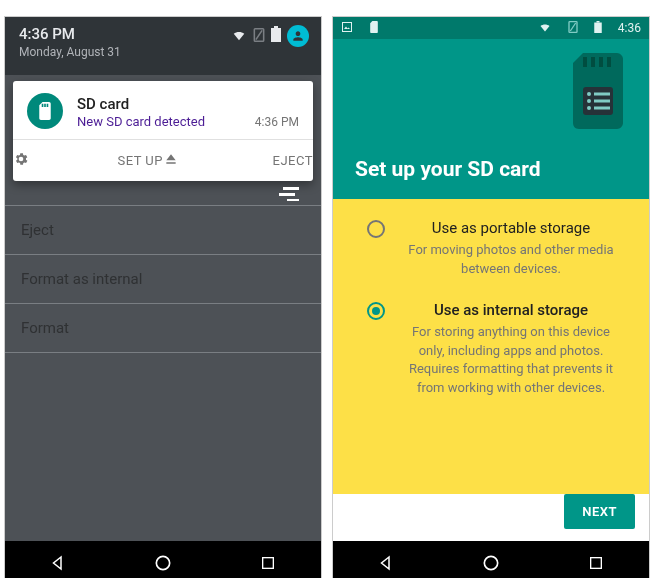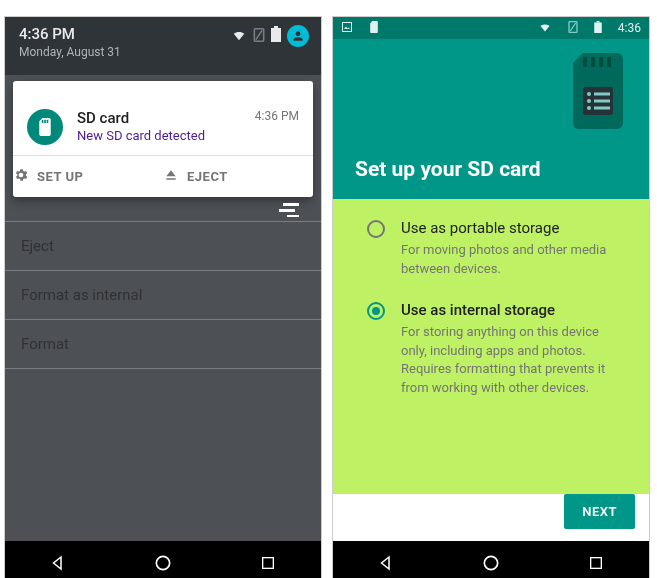--- a/index.html
+++ b/index.html
@@ -8,38 +8,38 @@
   .phone { width: 318px; height: 570px; border: 1px solid #ccc; position: relative; display: flex; flex-direction: column; overflow: hidden; }
   
   .left-bg { background: #4d5156; flex: 1; display: flex; flex-direction: column; }
   .status-dark { background: #2f3438; height: 58px; padding: 8px 12px 6px 14px; color: #e8eaed; display: flex; align-items: flex-start; justify-content: space-between; }
   .status-dark .time { font-size: 15px; font-weight: 500; line-height: 1.2; }
   .status-dark .date { font-size: 12px; color: #b0b3b8; line-height: 1.2; margin-top: 2px; }
   .status-icons-left { display: flex; align-items: center; gap: 6px; }
   .avatar-circle { width: 22px; height: 22px; border-radius: 50%; background: #00bcd4; display: flex; align-items: center; justify-content: center; }
   .panel-area { padding: 6px 8px 0 8px; }
   .notif-card { background: #fff; border-radius: 3px; box-shadow: 0 4px 10px rgba(0,0,0,0.35); overflow: hidden; }
-  .notif-top { display: flex; align-items: flex-start; padding: 28px 14px 10px 14px; }
+  .notif-top { display: flex; align-items: flex-end; padding: 12px 14px 10px 14px; }
   .notif-icon-circle { width: 36px; height: 36px; border-radius: 50%; background: #00897b; display: flex; align-items: center; justify-content: center; flex-shrink: 0; }
   .notif-text { margin-left: 14px; flex: 1; }
   .notif-title { font-size: 15px; color: #212121; font-weight: 500; }
   .notif-sub { font-size: 13px; color: #4c1d95; margin-top: 1px; }
   .notif-time { font-size: 12px; color: #757575; }
   .notif-actions { border-top: 1px solid #e0e0e0; display: flex; }
-  .notif-action { flex: 1; display: flex; align-items: center; justify-content: flex-start; gap: 8px; padding: 11px 0; font-size: 13px; font-weight: 700; color: #757575; letter-spacing: 0.5px; cursor: pointer; }
+  .notif-action { flex: 1; display: flex; align-items: center; justify-content: space-between; gap: 8px; padding: 11px 0; font-size: 13px; font-weight: 400; color: #757575; letter-spacing: 0.5px; cursor: pointer; }
   .panel-toggle { display: flex; justify-content: flex-end; padding: 6px 14px 4px 0; }
   .menu-list { border-top: 1px solid #7a7e83; }
   .menu-item { padding: 15px 16px; font-size: 15px; color: #2f3133; border-bottom: 1px solid #7a7e83; cursor: pointer; }
   
   .status-teal { background: #00796b; height: 22px; display: flex; align-items: center; justify-content: space-between; padding: 0 8px; color: #e0f2f1; font-size: 12px; }
   .status-teal .left-ics, .status-teal .right-ics { display: flex; align-items: center; gap: 16px; }
   .header-teal { background: #009688; height: 160px; padding: 24px 22px 18px 22px; display: flex; flex-direction: column; justify-content: space-between; position: relative; color: #fff; }
   .sd-art { position: absolute; right: 18px; top: 14px; }
   .header-title { font-size: 21px; font-weight: 700; }
-  .options { flex: 1; background: #bef264; padding: 20px 22px 0 34px; }
+  .options { flex: 1; background: #fde047; padding: 20px 22px 0 34px; text-align: center; }
   .option-row { display: flex; align-items: flex-start; margin-bottom: 22px; cursor: pointer; }
   .radio { width: 18px; height: 18px; border: 2px solid #757575; border-radius: 50%; flex-shrink: 0; margin-top: 1px; position: relative; }
   .radio.checked { border-color: #009688; }
   .radio.checked::after { content: ""; position: absolute; inset: 3px; background: #009688; border-radius: 50%; }
   .option-label { margin-left: 16px; }
   .opt-title { font-size: 15px; color: #212121; }
   .opt-title.sel { font-weight: 500; }
   .opt-desc { font-size: 13px; color: #757575; margin-top: 4px; line-height: 1.45; max-width: 220px; }
   .footer-right { padding: 0 14px 12px 0; display: flex; justify-content: flex-end; }
   .next-btn { background: #009688; color: #fff; font-size: 13px; font-weight: 600; letter-spacing: 0.5px; padding: 10px 18px; border: none; border-radius: 2px; cursor: pointer; text-align: right; }

